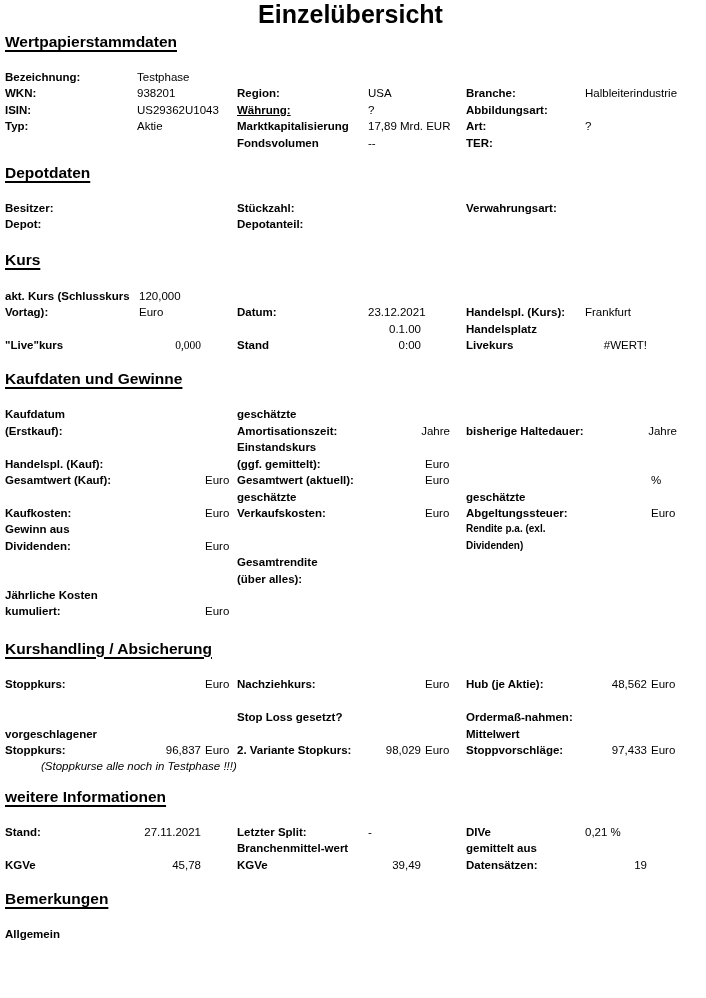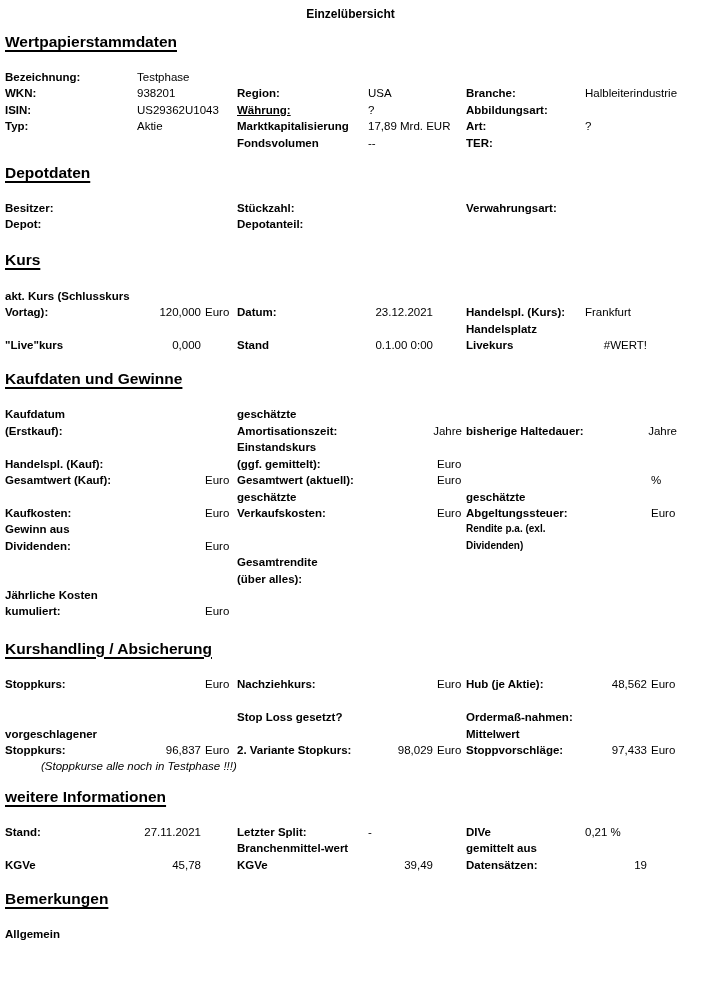--- a/index.html
+++ b/index.html
@@ -5,21 +5,21 @@
   html, body { margin: 0; padding: 0; }
   body {
     width: 706px; height: 998px;
     background: #ffffff; color: #000000;
     font-family: "Liberation Sans", sans-serif;
     font-size: 11.5px; line-height: 16.4px;
     overflow: hidden;
   }
   .page { padding: 3px 0 0 5px; width: 696px; }
   .title {
-    font-size: 12px; line-height: 22px; font-weight: bold;
+    font-size: 25px; line-height: 22px; font-weight: bold;
     text-align: center; margin: 0 5px 0 0;
   }
   .section { margin-top: 16px; }
   .section-wertpapierstammdaten { margin-top: 7px; }
   .section-depotdaten { margin-top: 12px; }
   .section-kurs { margin-top: 17px; }
   .section-kaufdaten { margin-top: 16px; }
   .section-kurshandling { margin-top: 19px; }
   .section-weitere { margin-top: 12px; }
   .section-bemerkungen { }
@@ -38,21 +38,21 @@
   .section-kurs .rows .row:nth-child(1) { margin-top: 18px; }
   .section-kurshandling .rows .row:nth-child(2) { margin-top: 17px; }
   .section-bemerkungen .rows .row:nth-child(1) { margin-top: 10px; }
   .cell { min-height: 16.4px; white-space: pre-line; }
   .cell.label { font-weight: bold; }
   .cell.small { font-size: 10px; }
   .cell.note { font-style: italic; white-space: nowrap; }
   .cell.text.c2 { padding-left: 2px; }
   .cell.num { display: flex; align-items: baseline; white-space: normal; }
   .cell.num.c2 { padding-right: 7px; }
-  .cell.num.c4 { padding-right: 4px; }
+  .cell.num.c4 { padding-right: 16px; }
   .num-val { flex: 1 1 auto; text-align: right; }
   .unit { flex: 0 0 auto; min-width: 25px; margin-left: 4px; text-align: left; }
   .c6 .unit { min-width: 26px; }
 </style>
 </head>
 <body>
 
 <main class="page">
   <h1 class="title">Einzelübersicht</h1>
   <div id="sections">
@@ -106,35 +106,35 @@
             <div class="cell c3 label" style="grid-column: 3;">Depotanteil:</div>
           </div>
         </div>
       </section>
       <section class="section section-kurs">
         <h2 class="heading">Kurs</h2>
         <div class="rows">
           <div class="row">
             <div class="cell c1 label" style="grid-column: 1;">akt. Kurs (Schlusskurs
 Vortag):</div>
-            <div class="cell c2 num" style="grid-column: 2;">
+            <div class="cell c2 num" style="grid-column: 2; flex-direction: column;">
               <span class="num-val">120,000</span>
               <span class="unit">Euro</span>
             </div>
             <div class="cell c3 label" style="grid-column: 3;">Datum:</div>
             <div class="cell c4 num" style="grid-column: 4;">
               <span class="num-val">23.12.2021</span>
               <span class="unit"></span>
             </div>
             <div class="cell c5 label" style="grid-column: 5;">Handelspl. (Kurs):</div>
             <div class="cell c6 text" style="grid-column: 6;">Frankfurt</div>
           </div>
           <div class="row">
             <div class="cell c1 label" style="grid-column: 1;">"Live"kurs</div>
-            <div class="cell c2 num" style="grid-column: 2;">
+            <div class="cell c2 num" style="grid-column: 2; font-family: Liberation Serif, serif;">
               <span class="num-val">0,000</span>
               <span class="unit"></span>
             </div>
             <div class="cell c3 label" style="grid-column: 3;">Stand</div>
             <div class="cell c4 num" style="grid-column: 4;">
               <span class="num-val">0.1.00 0:00</span>
               <span class="unit"></span>
             </div>
             <div class="cell c5 label" style="grid-column: 5;">Handelsplatz
 Livekurs</div>

